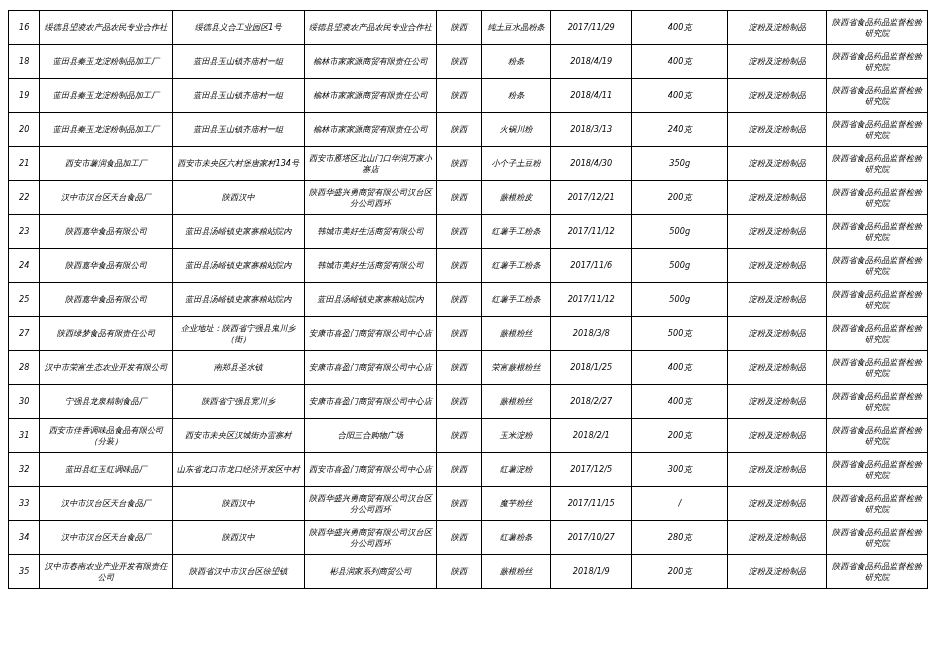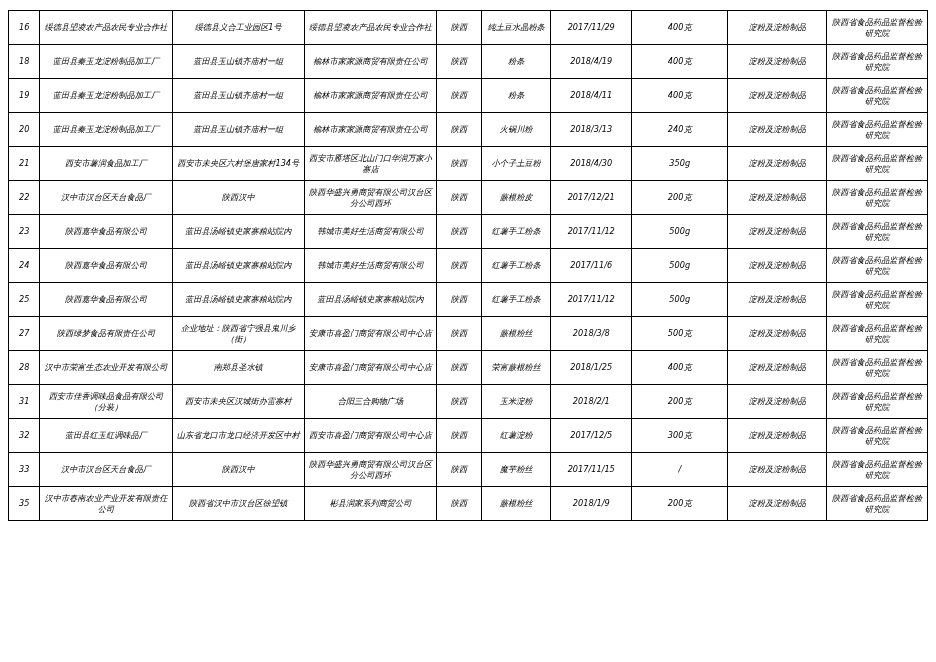--- a/index.html
+++ b/index.html
@@ -195,20 +195,32 @@
           <td>南郑县圣水镇</td>
           <td>安康市喜盈门商贸有限公司中心店</td>
           <td>陕西</td>
           <td>荣富蕨根粉丝</td>
           <td>2018/1/25</td>
           <td>400克</td>
           <td>淀粉及淀粉制品</td>
           <td>陕西省食品药品监督检验研究院</td>
         </tr>
         <tr class="row">
+          <td class="cell-num">30</td>
+          <td>宁强县龙泉精制食品厂</td>
+          <td>陕西省宁强县宽川乡</td>
+          <td>安康市喜盈门商贸有限公司中心店</td>
+          <td>陕西</td>
+          <td>蕨根粉丝</td>
+          <td>2018/2/27</td>
+          <td>400克</td>
+          <td>淀粉及淀粉制品</td>
+          <td>陕西省食品药品监督检验研究院</td>
+        </tr>
+        <tr class="row">
           <td class="cell-num">31</td>
           <td>西安市佳香调味品食品有限公司（分装）</td>
           <td>西安市未央区汉城街办雷寨村</td>
           <td>合阳三合购物广场</td>
           <td>陕西</td>
           <td>玉米淀粉</td>
           <td>2018/2/1</td>
           <td>200克</td>
           <td>淀粉及淀粉制品</td>
           <td>陕西省食品药品监督检验研究院</td>
@@ -227,20 +239,32 @@
         </tr>
         <tr class="row">
           <td class="cell-num">33</td>
           <td>汉中市汉台区天台食品厂</td>
           <td>陕西汉中</td>
           <td>陕西华盛兴勇商贸有限公司汉台区分公司西环</td>
           <td>陕西</td>
           <td>魔芋粉丝</td>
           <td>2017/11/15</td>
           <td>/</td>
+          <td>淀粉及淀粉制品</td>
+          <td>陕西省食品药品监督检验研究院</td>
+        </tr>
+        <tr class="row">
+          <td class="cell-num">34</td>
+          <td>汉中市汉台区天台食品厂</td>
+          <td>陕西汉中</td>
+          <td>陕西华盛兴勇商贸有限公司汉台区分公司西环</td>
+          <td>陕西</td>
+          <td>红薯粉条</td>
+          <td>2017/10/27</td>
+          <td>280克</td>
           <td>淀粉及淀粉制品</td>
           <td>陕西省食品药品监督检验研究院</td>
         </tr>
         <tr class="row">
           <td class="cell-num">35</td>
           <td>汉中市春南农业产业开发有限责任公司</td>
           <td>陕西省汉中市汉台区徐望镇</td>
           <td>彬县润家系列商贸公司</td>
           <td>陕西</td>
           <td>蕨根粉丝</td>

